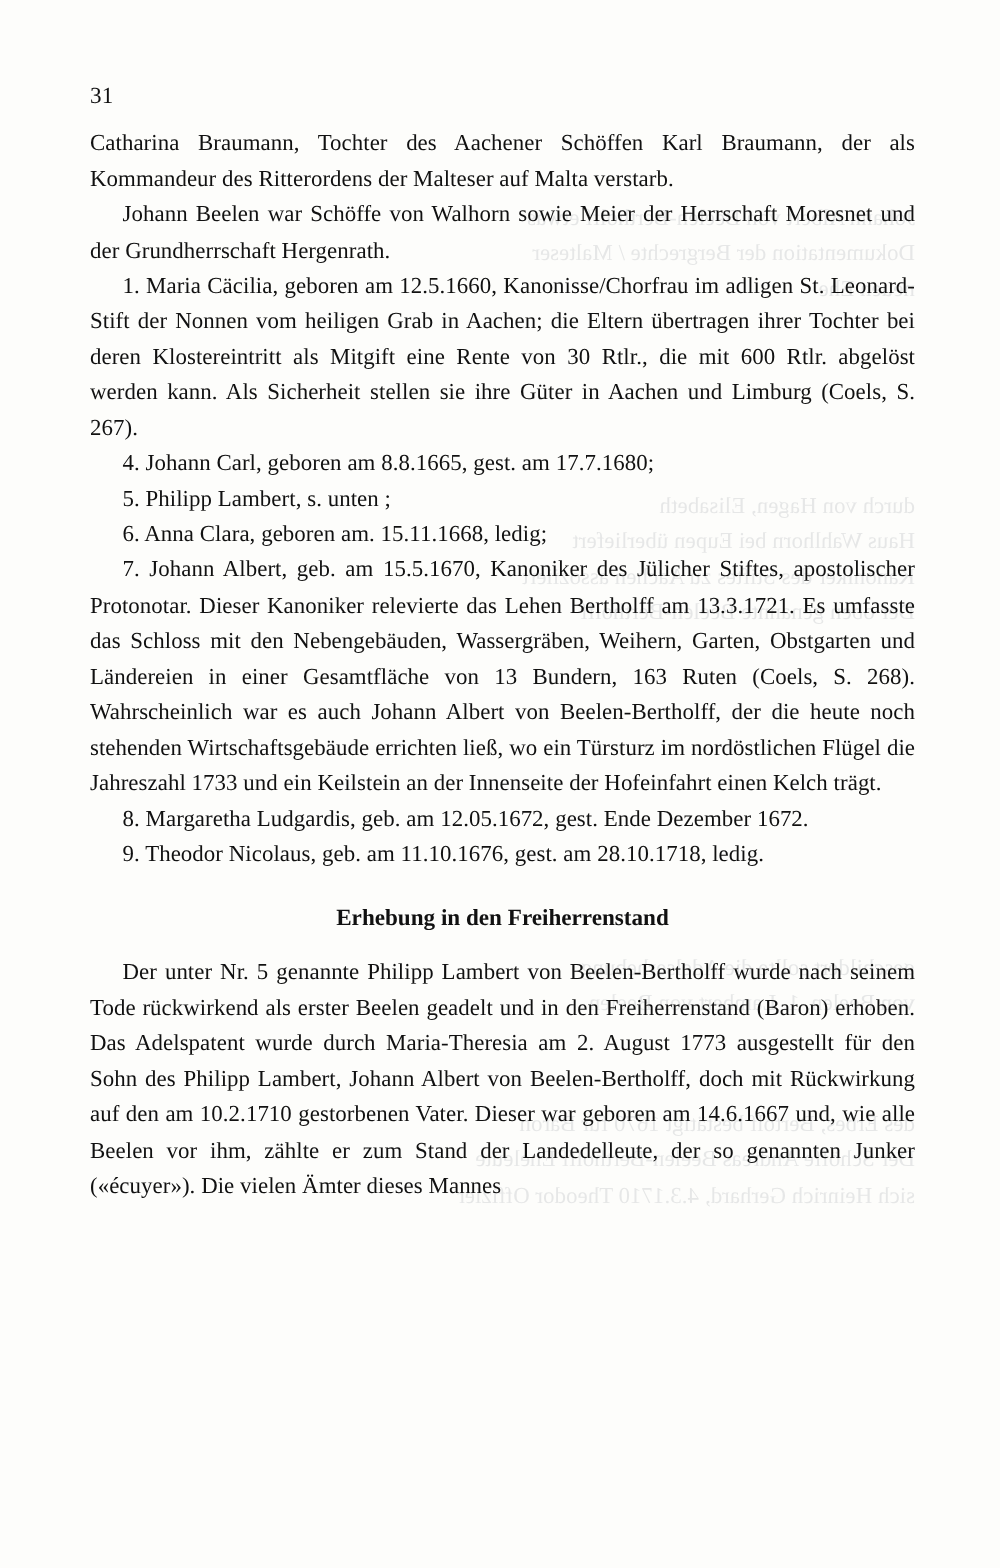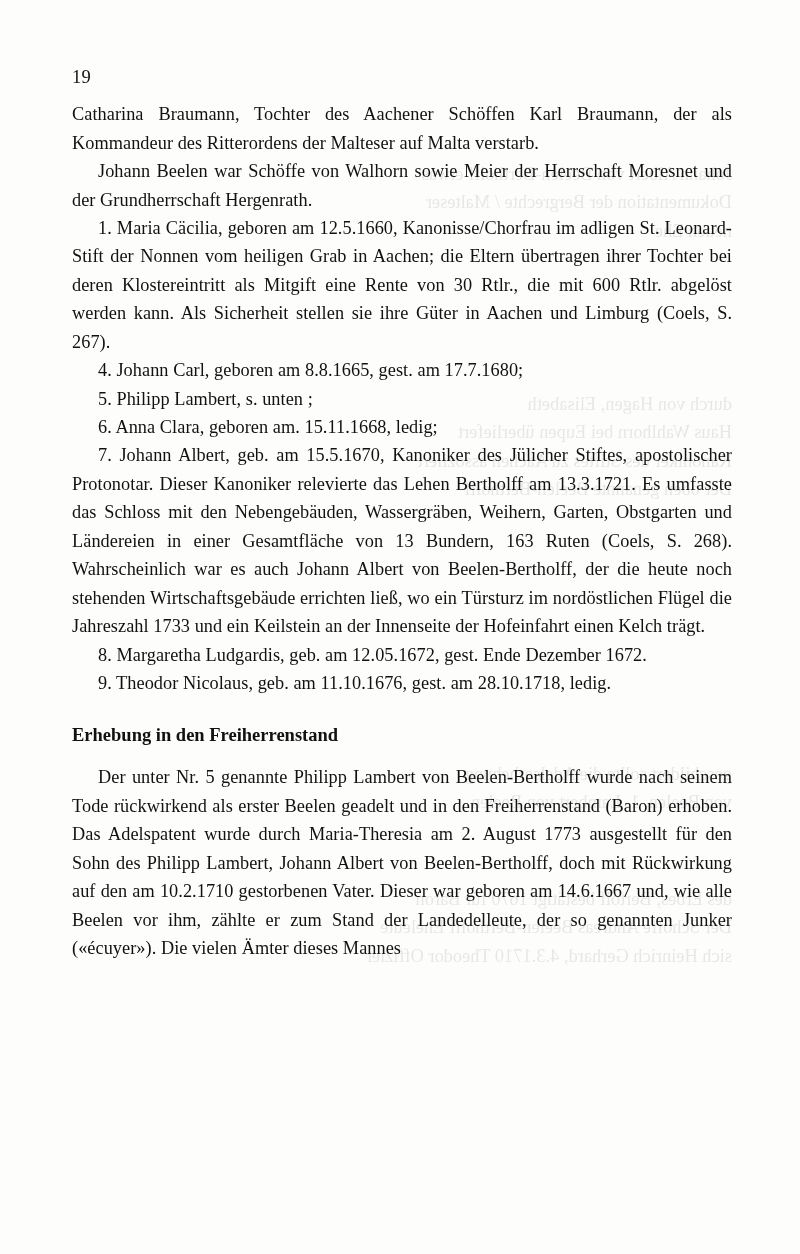--- a/index.html
+++ b/index.html
@@ -48,20 +48,21 @@
     text-indent: 26px;
   }
   p.item {
     text-indent: 26px;
   }
   .section-heading {
     font-size: 18.5px;
     font-weight: bold;
     margin: 26px 0 16px 0;
     line-height: 1.3;
+    text-align: center;
   }
   
   .bleed {
     position: absolute;
     color: rgba(120, 125, 135, 0.17);
     font-family: "Liberation Serif", serif;
     font-size: 18.3px;
     line-height: 1.555;
     text-align: justify;
     pointer-events: none;
@@ -96,21 +97,21 @@
     <span>von Beelen, 1. Lambert von Beelen</span>
   </div>
   <div class="bleed b4">
     <span>des Erbes, Bertolf bestätigt 1670 für Baron</span><br>
     <span>Der Schöffe Andreas Beelen-Bertholff Eheleute</span><br>
     <span>sich Heinrich Gerhard, 4.3.1710 Theodor Offizier</span>
   </div>
 
   <div class="content">
 
-    <div class="page-number">19</div>
+    <div class="page-number">31</div>
 
     <p class="para">Catharina Braumann, Tochter des Aachener Schöffen Karl Braumann, der als Kommandeur des Ritterordens der Malteser auf Malta verstarb.</p>
     <p class="para indent">Johann Beelen war Schöffe von Walhorn sowie Meier der Herrschaft Moresnet und der Grundherrschaft Hergenrath.</p>
 
     <p class="para item">1. Maria Cäcilia, geboren am 12.5.1660, Kanonisse/Chorfrau im adligen St. Leonard-Stift der Nonnen vom heiligen Grab in Aachen; die Eltern übertragen ihrer Tochter bei deren Klostereintritt als Mitgift eine Rente von 30 Rtlr., die mit 600 Rtlr. abgelöst werden kann. Als Sicherheit stellen sie ihre Güter in Aachen und Limburg (Coels, S. 267).</p>
     <p class="para item">4. Johann Carl, geboren am 8.8.1665, gest. am 17.7.1680;</p>
     <p class="para item">5. Philipp Lambert, s. unten ;</p>
     <p class="para item">6. Anna Clara, geboren am. 15.11.1668, ledig;</p>
     <p class="para item">7. Johann Albert, geb. am 15.5.1670, Kanoniker des Jülicher Stiftes, apostolischer Protonotar. Dieser Kanoniker relevierte das Lehen Bertholff am 13.3.1721. Es umfasste das Schloss mit den Nebengebäuden, Wassergräben, Weihern, Garten, Obstgarten und Ländereien in einer Gesamtfläche von 13 Bundern, 163 Ruten (Coels, S. 268). Wahrscheinlich war es auch Johann Albert von Beelen-Bertholff, der die heute noch stehenden Wirtschaftsgebäude errichten ließ, wo ein Türsturz im nordöstlichen Flügel die Jahreszahl 1733 und ein Keilstein an der Innenseite der Hofeinfahrt einen Kelch trägt.</p>
     <p class="para item">8. Margaretha Ludgardis, geb. am 12.05.1672, gest. Ende Dezember 1672.</p>

